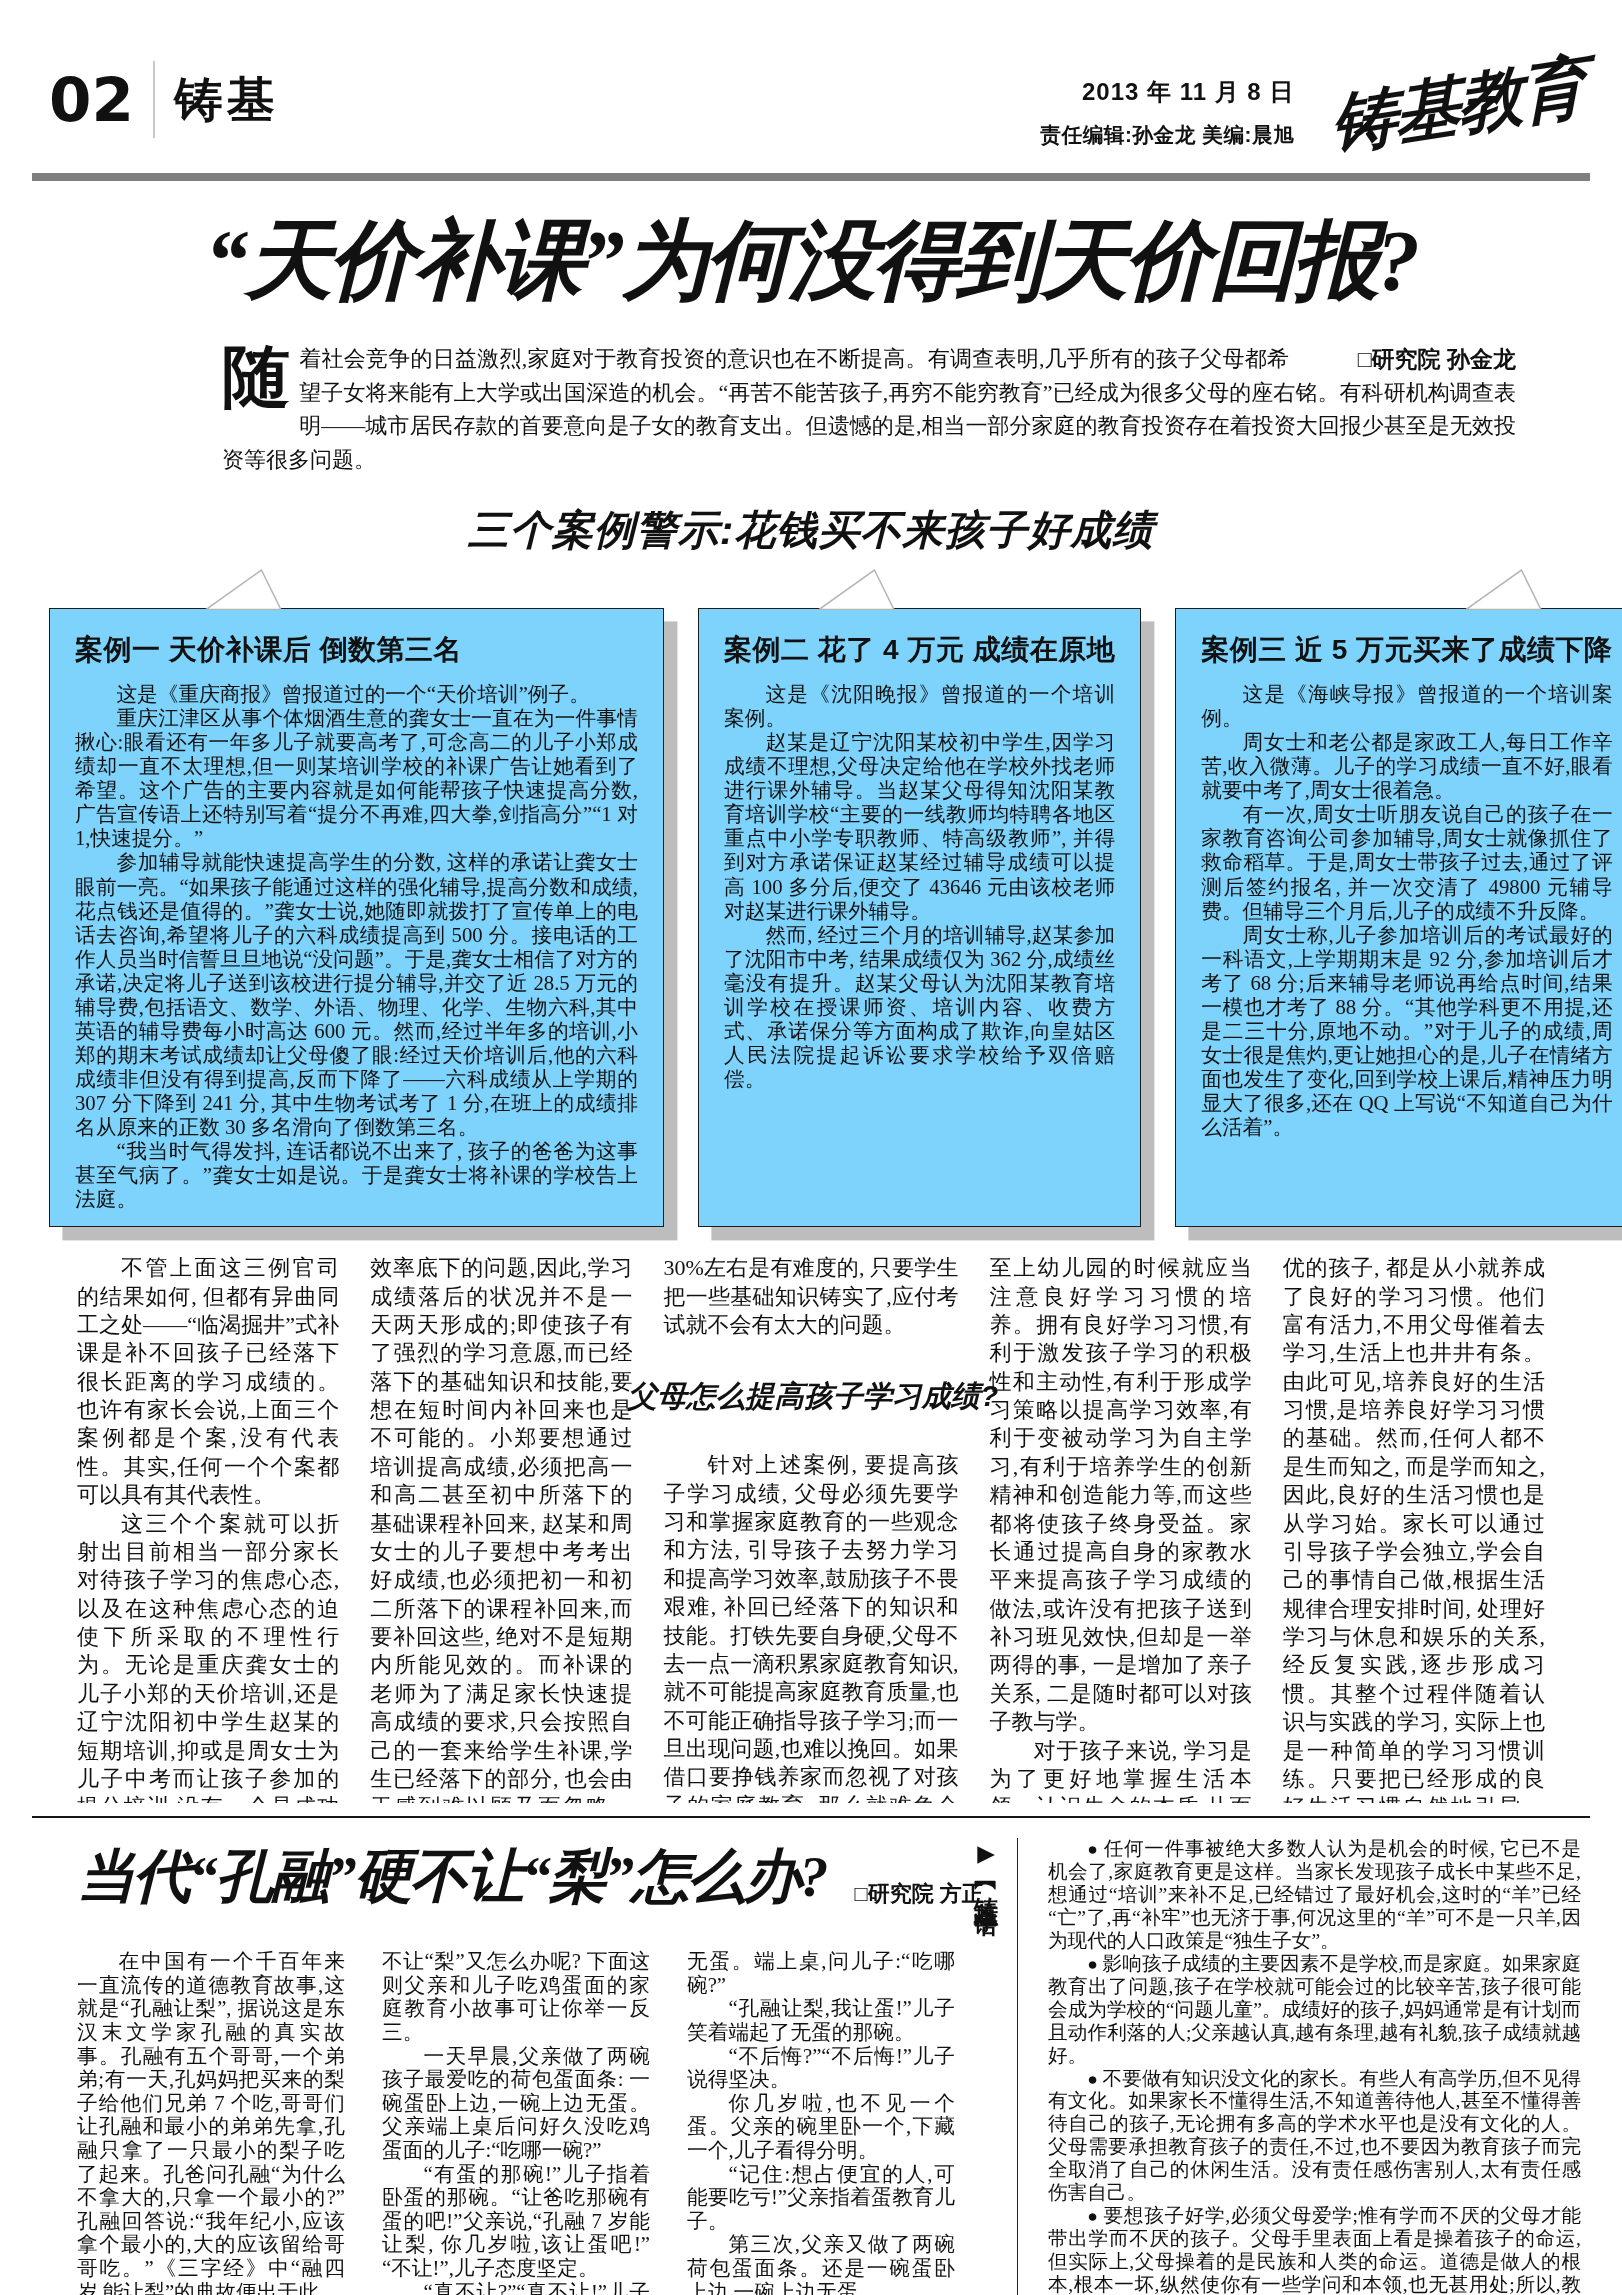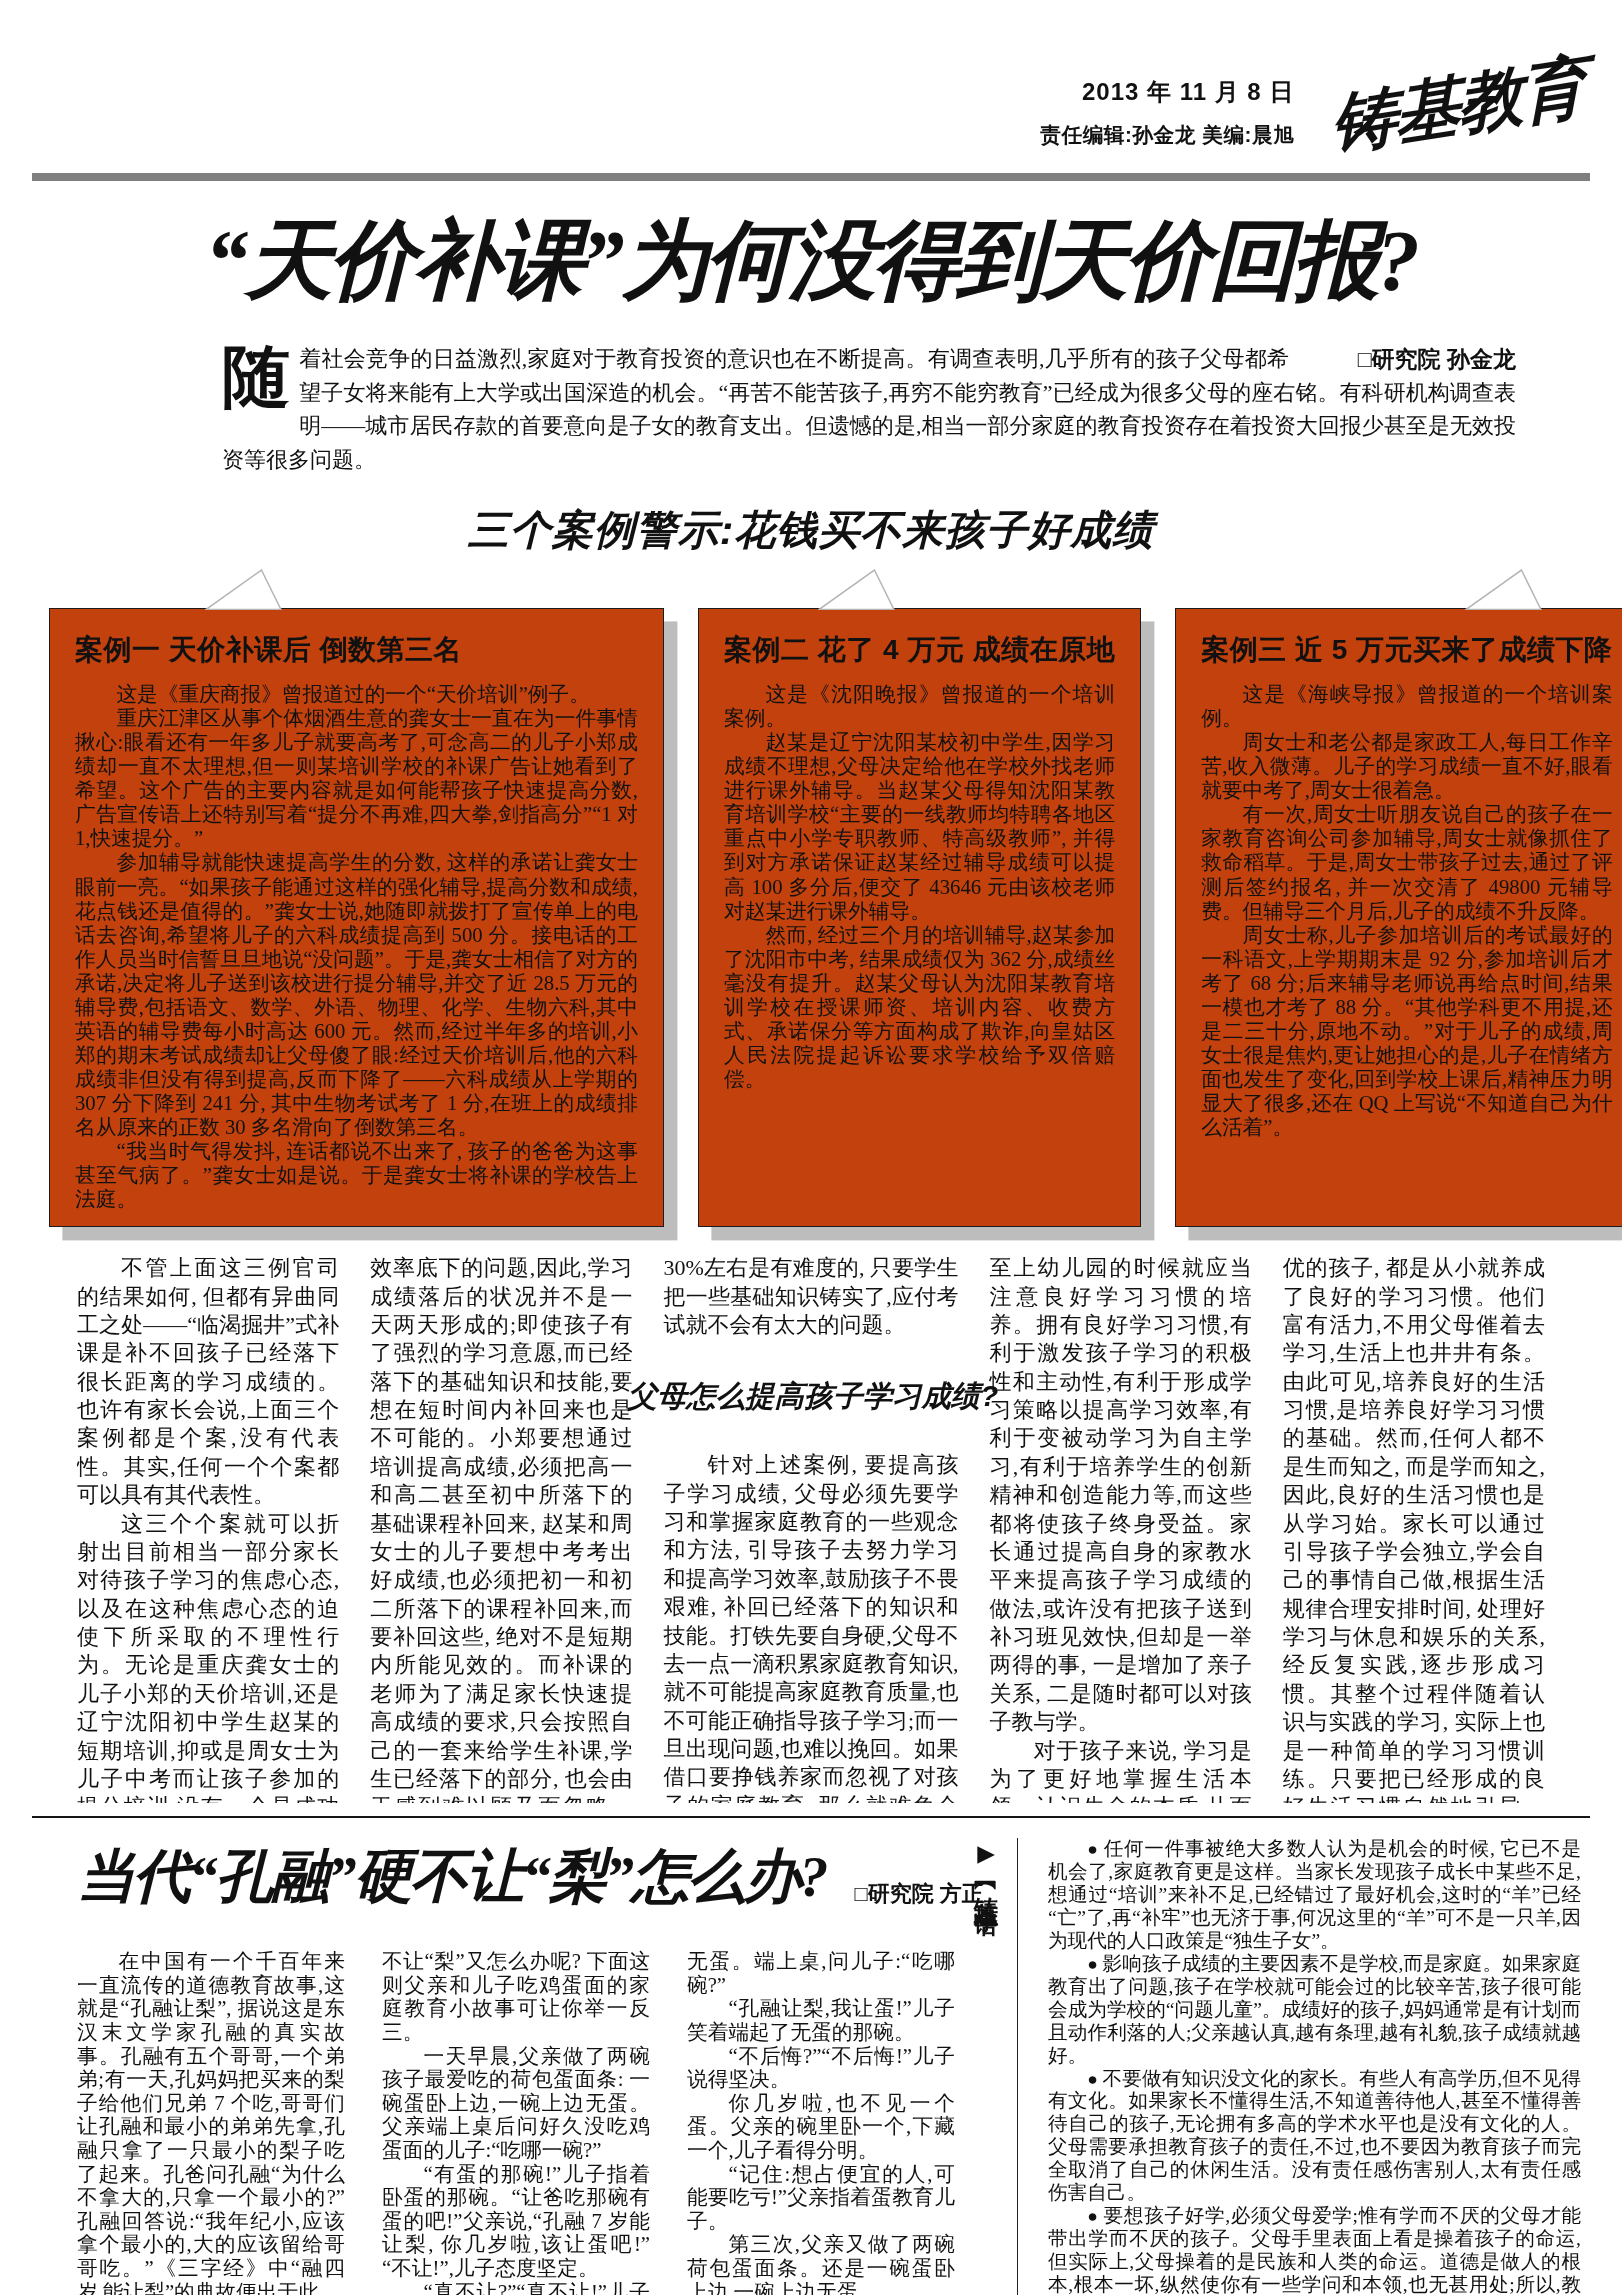--- a/index.html
+++ b/index.html
@@ -29,21 +29,21 @@
   .lead{font-size:22px;line-height:1.52;text-align:justify;margin:0;}
   .lead .byline{float:right;width:227px;height:30px;text-align:right;
         font-family:"Liberation Sans","DejaVu Sans",sans-serif;font-weight:bold;font-size:23px;}
   .dropcap{float:left;font-size:68px;line-height:.95;font-weight:bold;padding:3.1px 9.3px 0 0;}
 
   .subhead{margin-top:27px;text-align:center;font-family:"Liberation Sans","DejaVu Sans",sans-serif;
            font-weight:bold;font-style:italic;font-size:41px;letter-spacing:1px;white-space:nowrap;}
 
   
   .cases{display:flex;gap:34px;margin:50px 49px 0 49px;align-items:stretch;}
-  .case-box{position:relative;border:1.5px solid #1c1c1c;background:#c2410c;
+  .case-box{position:relative;border:1.5px solid #1c1c1c;background:#7dd3fc;
             box-shadow:13.4px 13.4px 0 #bdbdbd;padding:22px 25px 15.5px 25px;box-sizing:border-box;min-height:480px;}
   .case-box.c1{flex:0 0 615px;}
   .case-box.c2{flex:0 0 347px;}
   .case-box.c3{flex:1 1 auto;}
   .tail{position:absolute;top:-40px;width:77px;height:41px;}
   .case-title{margin:0 0 13.4px 0;font-family:"Liberation Sans","DejaVu Sans",sans-serif;
               font-weight:bold;font-size:28px;letter-spacing:0.5px;white-space:nowrap;}
   .case-body p{margin:0;font-size:20.7px;line-height:1.16;text-align:justify;text-indent:2em;}
 
   
@@ -77,20 +77,25 @@
   .sidebar{flex:1 1 auto;border-left:1.5px solid #222;padding-left:30px;}
   .sidebar p{margin:0;font-size:19.6px;line-height:1.17;text-align:justify;text-indent:2em;}
   .sidebar p::before{content:"● ";font-size:17.6px;}
 </style>
 </head>
 <body>
 
 <div class="page" data-interactable="false">
 
   <div class="hdr" data-interactable="false">
+    <div class="hdr-left" data-interactable="false">
+      <span class="page-no" data-interactable="false">02</span>
+      <span class="hdr-div" data-interactable="false"></span>
+      <span class="section-name" data-interactable="false">铸基</span>
+    </div>
     <div class="hdr-right" data-interactable="false">
       <div class="date-blk" data-interactable="false">
         <div class="date" data-interactable="false">2013 年 11 月 8 日</div>
         <div class="editors" data-interactable="false">责任编辑:孙金龙  美编:晨旭</div>
       </div>
       <div class="masthead" data-interactable="false">铸基教育</div>
     </div>
   </div>
   <div class="hdr-rule" data-interactable="false"></div>
 

